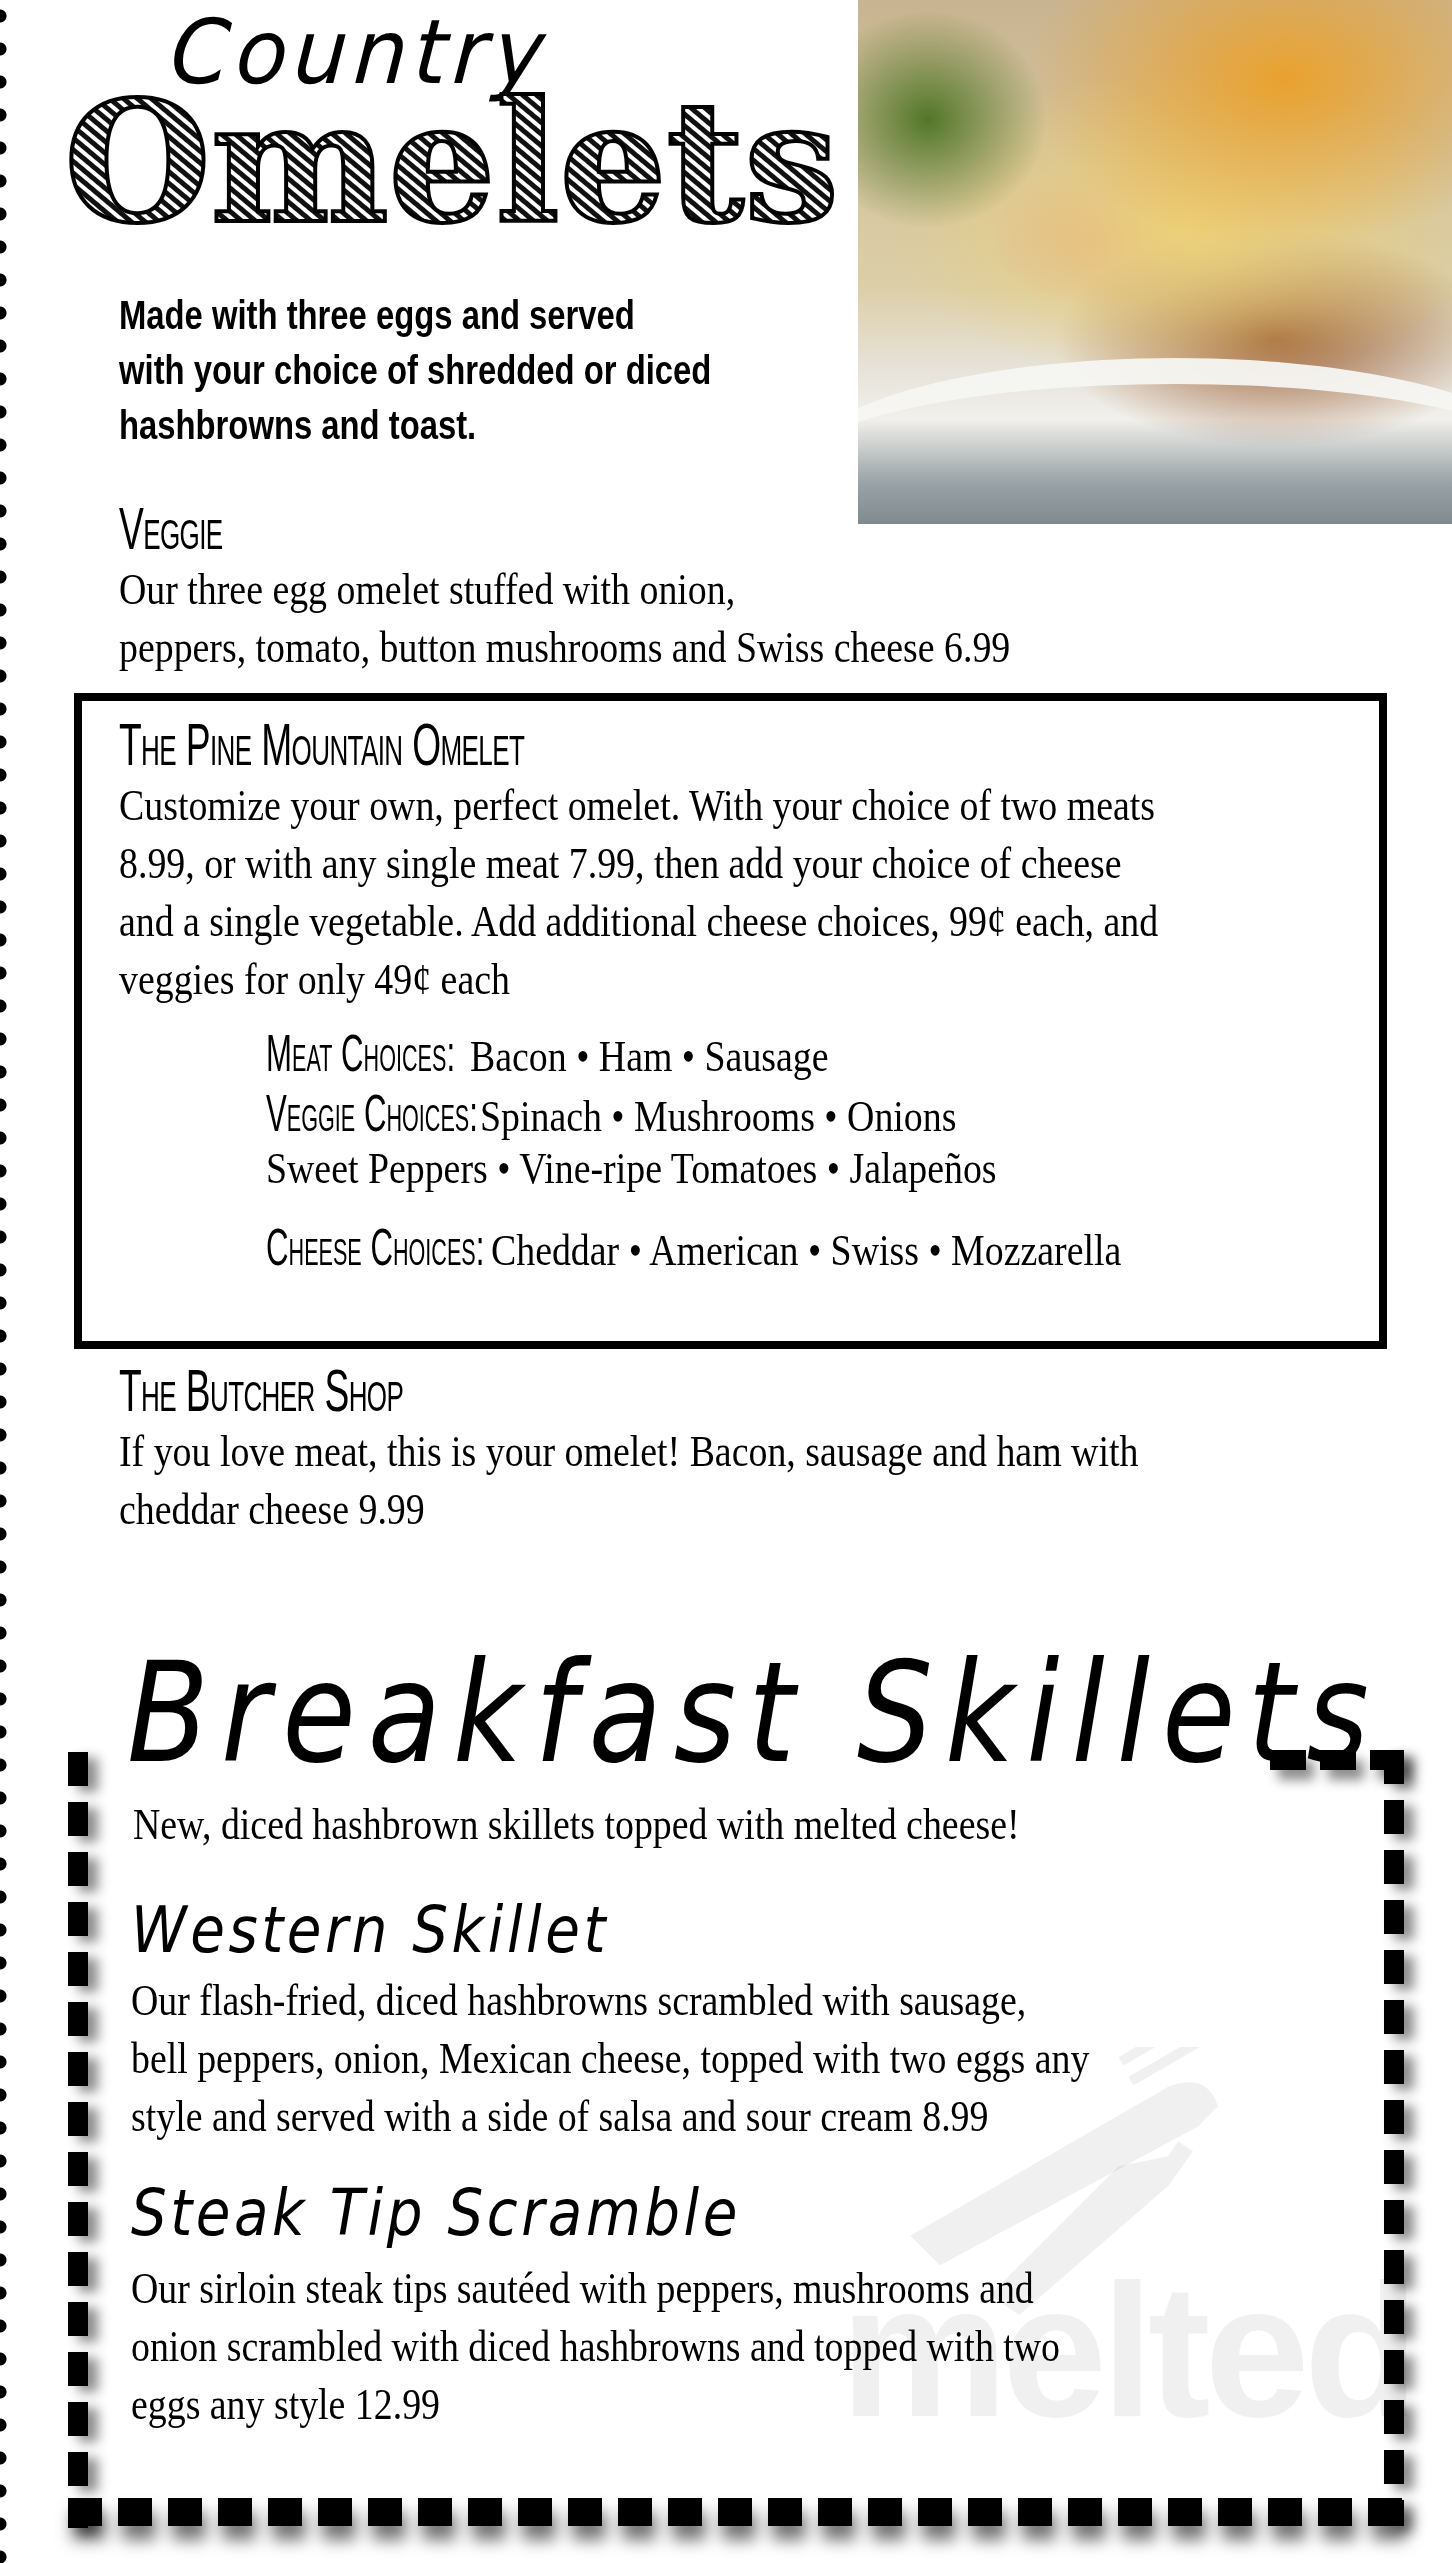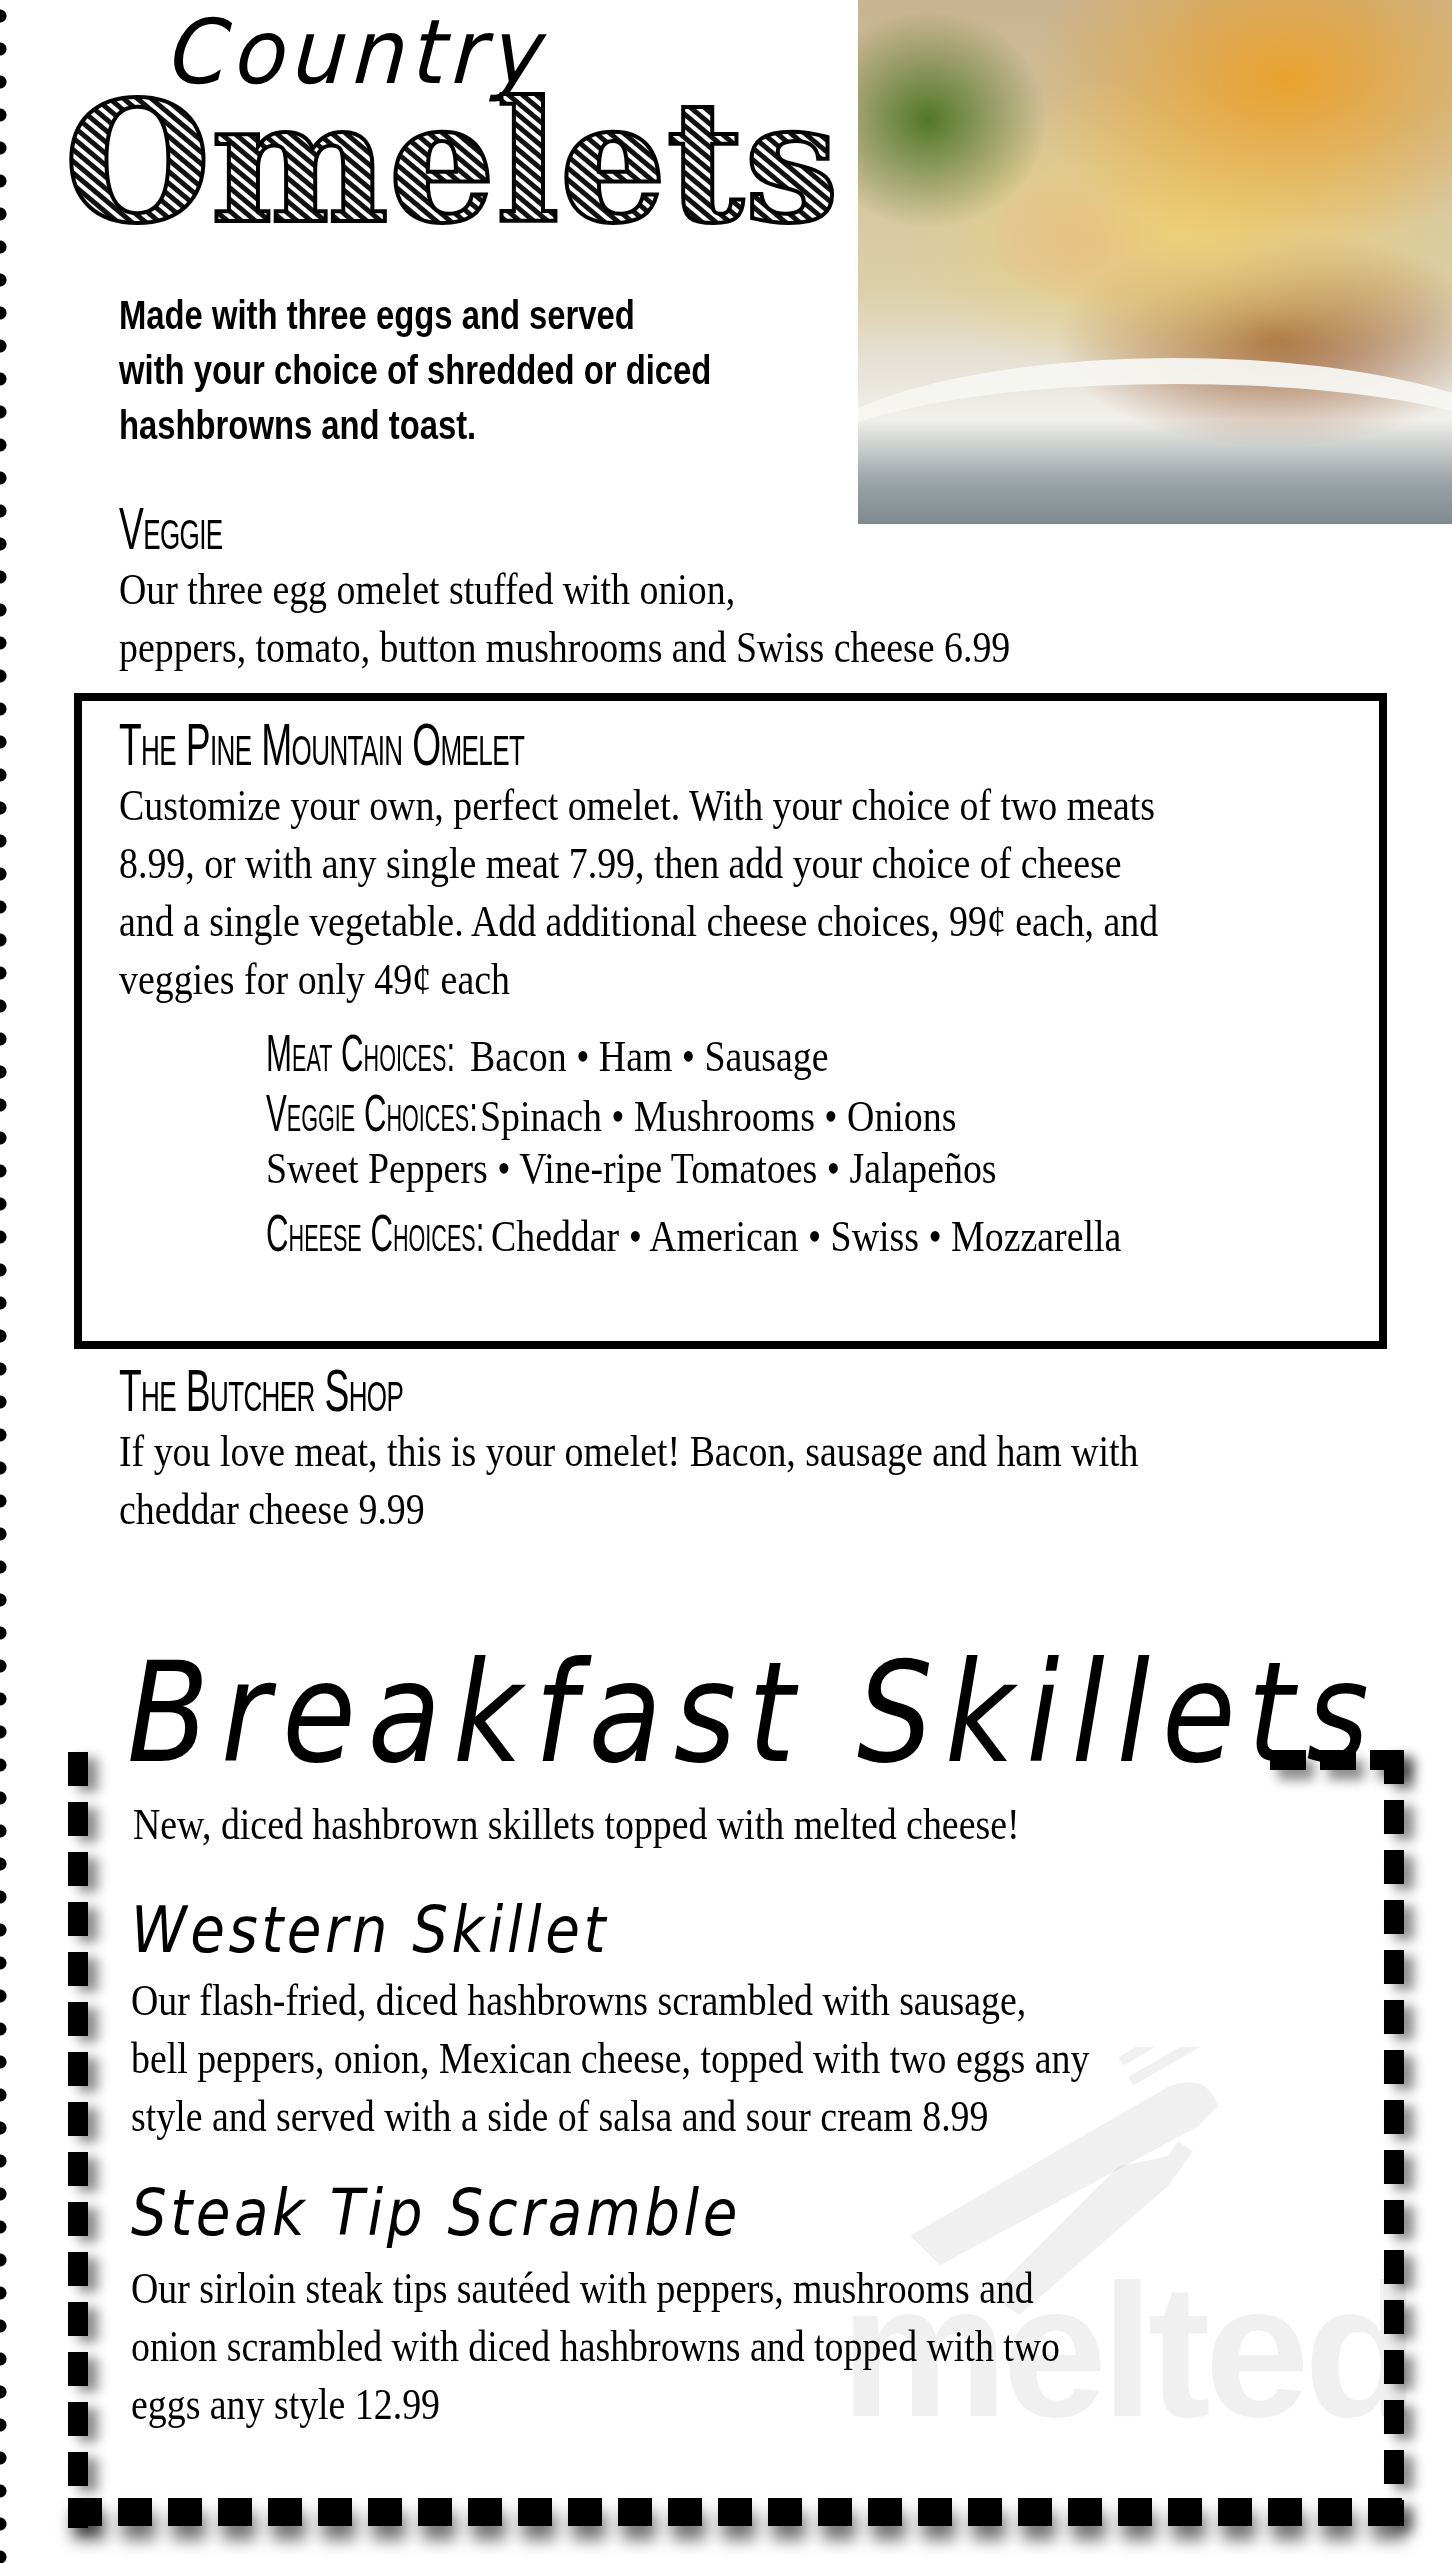--- a/index.html
+++ b/index.html
@@ -191,21 +191,21 @@
 <div class="abs choices">
   <div class="row">
     <span class="choice-label">Meat Choices:</span><span class="choice-items" style="margin-left:-111px">Bacon • Ham • Sausage</span>
   </div>
   <div class="row" style="margin-top:0">
     <span class="choice-label">Veggie Choices:</span><span class="choice-items" style="margin-left:-139px">Spinach • Mushrooms • Onions</span>
   </div>
   <div class="row">
     <span class="choice-items">Sweet Peppers  • Vine-ripe Tomatoes • Jalapeños</span>
   </div>
-  <div class="row" style="margin-top:0">
+  <div class="row" style="margin-top:14px">
     <span class="choice-label">Cheese Choices:</span><span class="choice-items" style="margin-left:-139px">Cheddar • American • Swiss • Mozzarella</span>
   </div>
 </div>
 
 <div class="abs small-caps-head butcher-head">The Butcher Shop</div>
 <div class="abs body-serif butcher-body">
   <div>If you love meat, this is your omelet! Bacon, sausage and ham with</div>
   <div>cheddar cheese 9.99</div>
 </div>
 

